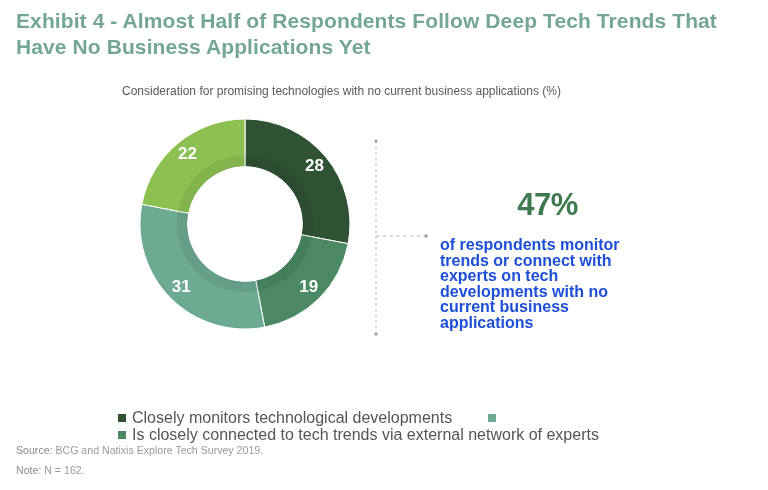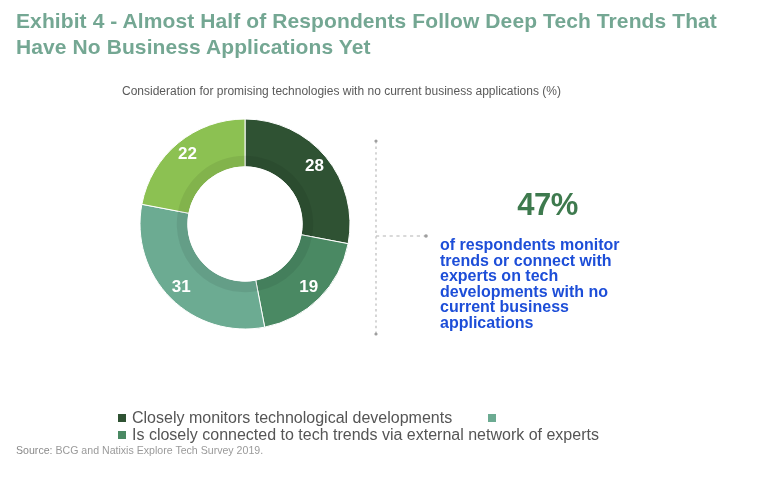--- a/index.html
+++ b/index.html
@@ -186,13 +186,16 @@
     <div class="legend-item">
       <span class="legend-swatch" style="background: rgb(74, 137, 99);"></span>
       <span>Is closely connected to tech trends via external network of experts</span>
     </div>
   </div>
 
 <div id="footer">
   <span class="footer-line">
     <span class="footer-key">Source:</span><span> BCG and Natixis Explore Tech Survey 2019.</span>
   </span>
+  <span class="footer-line">
+    <span class="footer-key">Note:</span><span> N = 162.</span>
+  </span>
 </div>
 
 </body></html>

